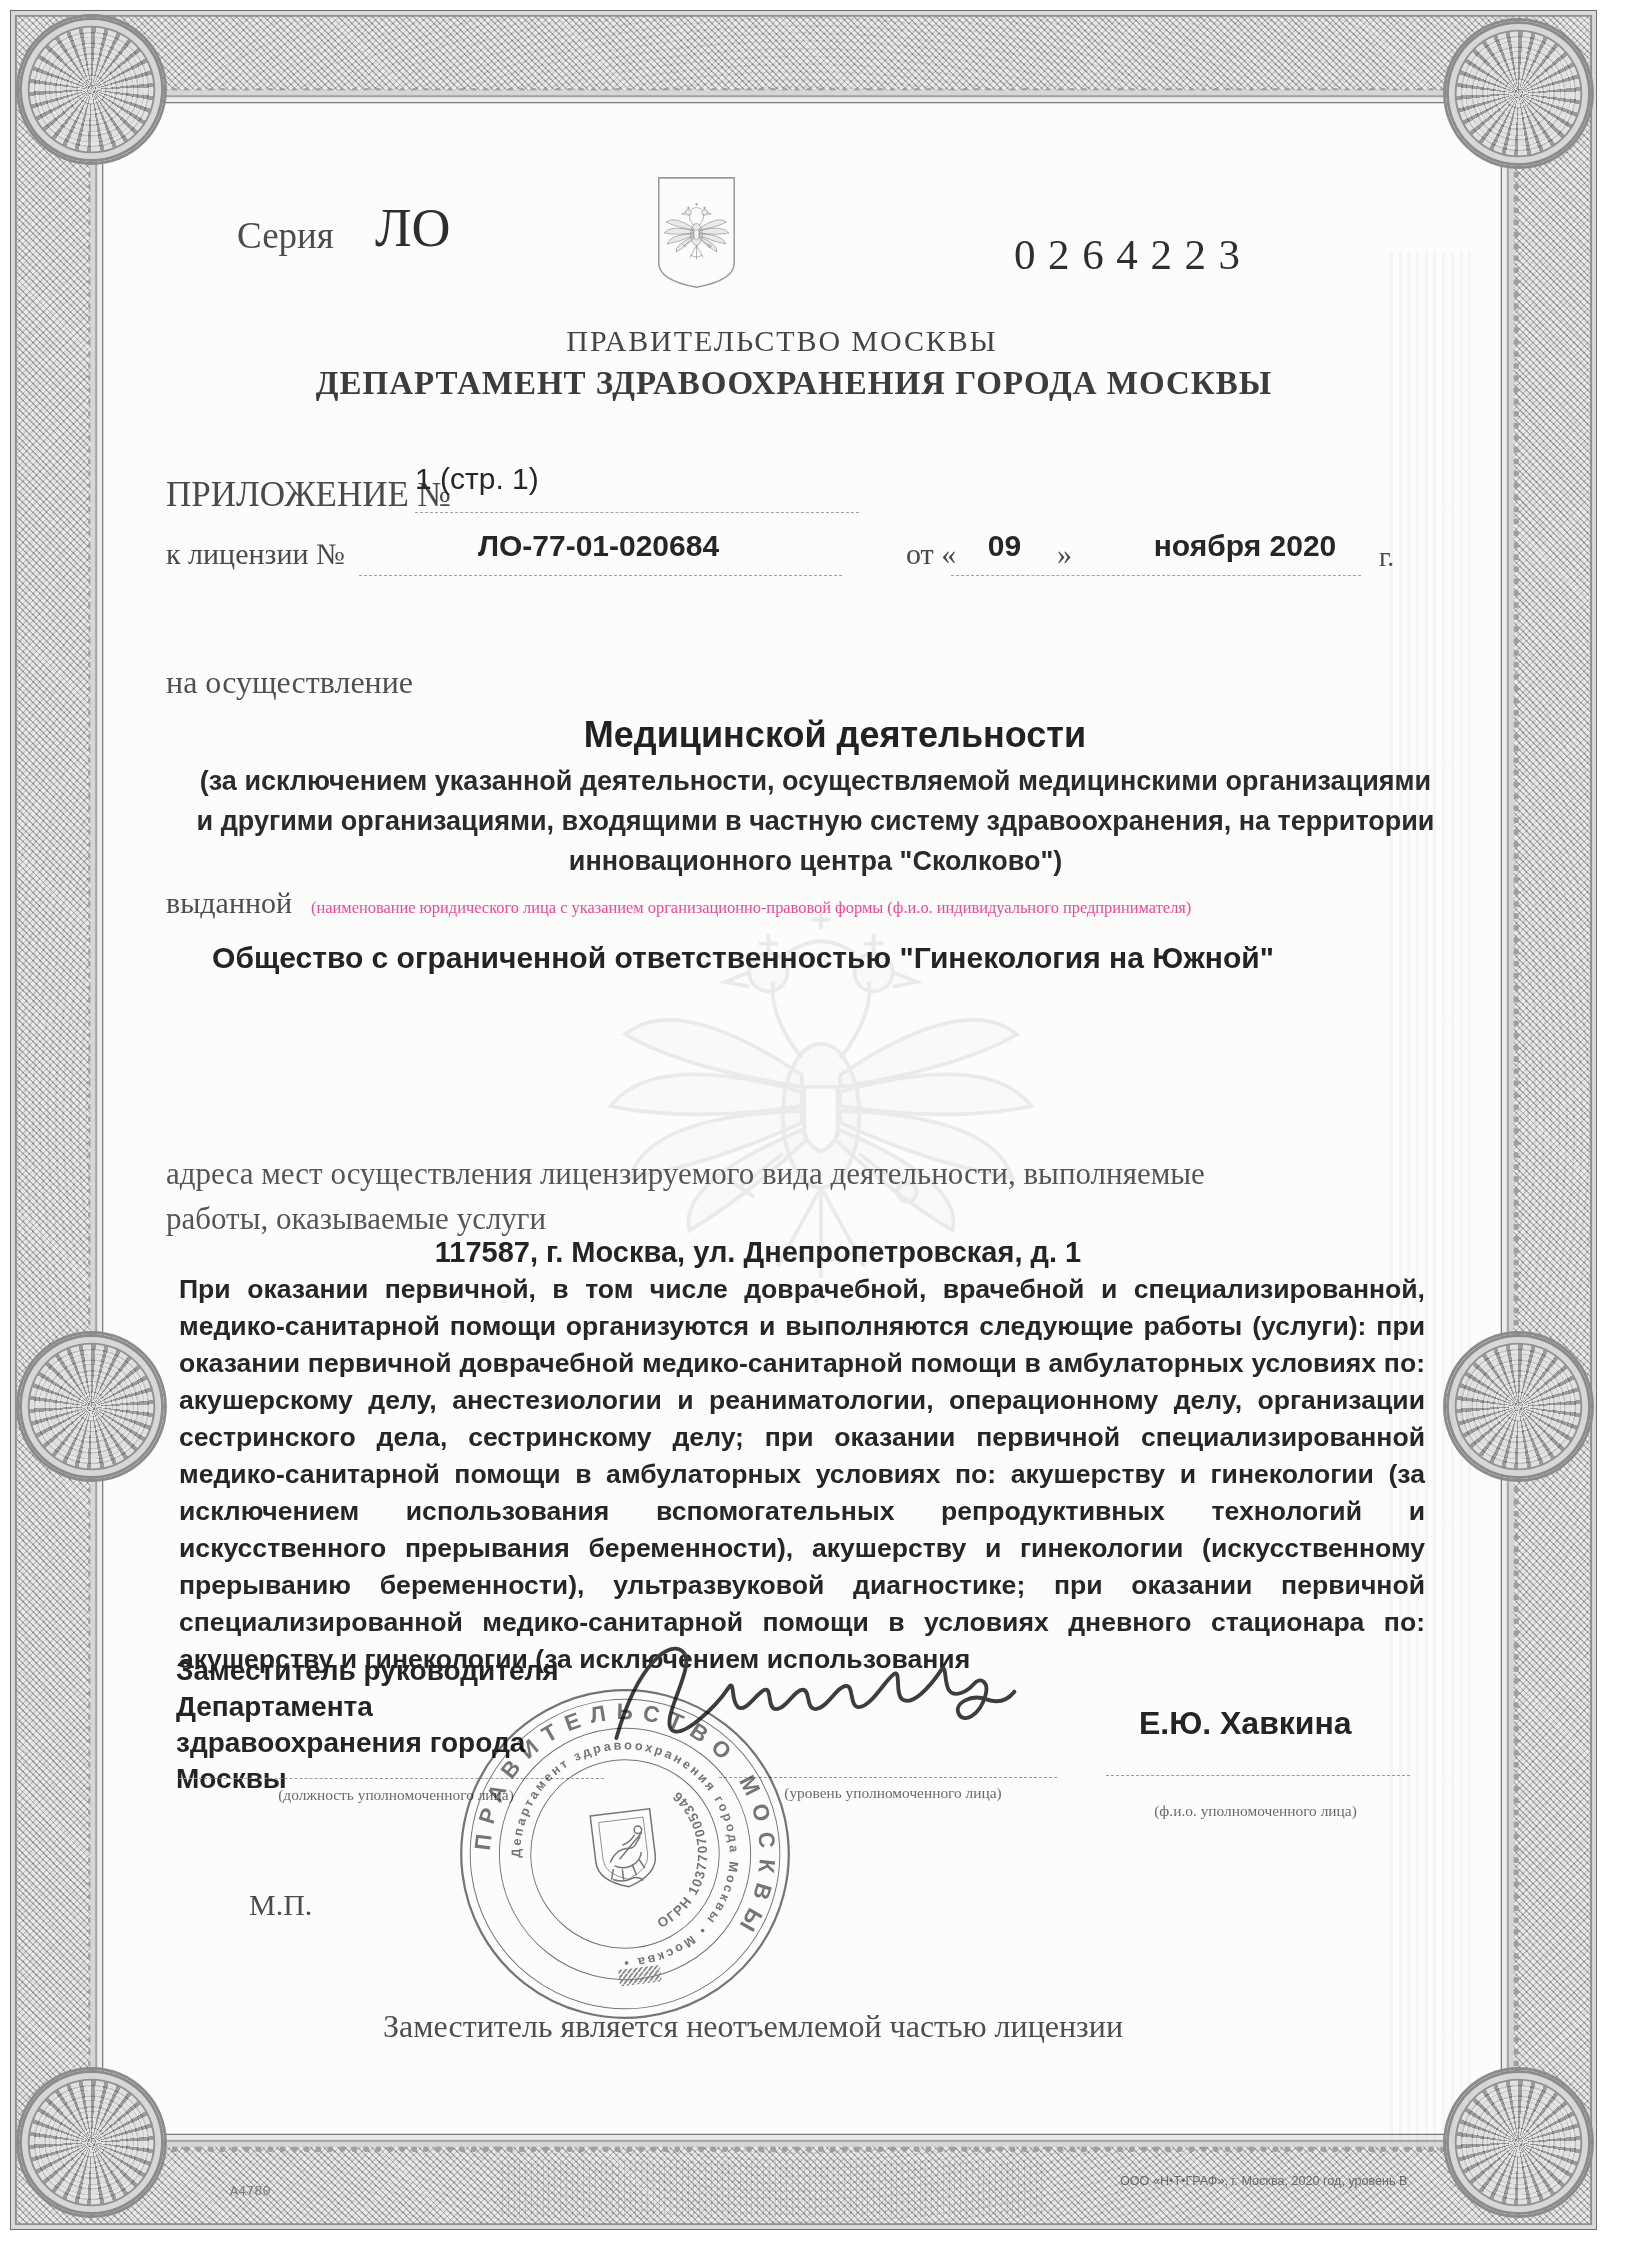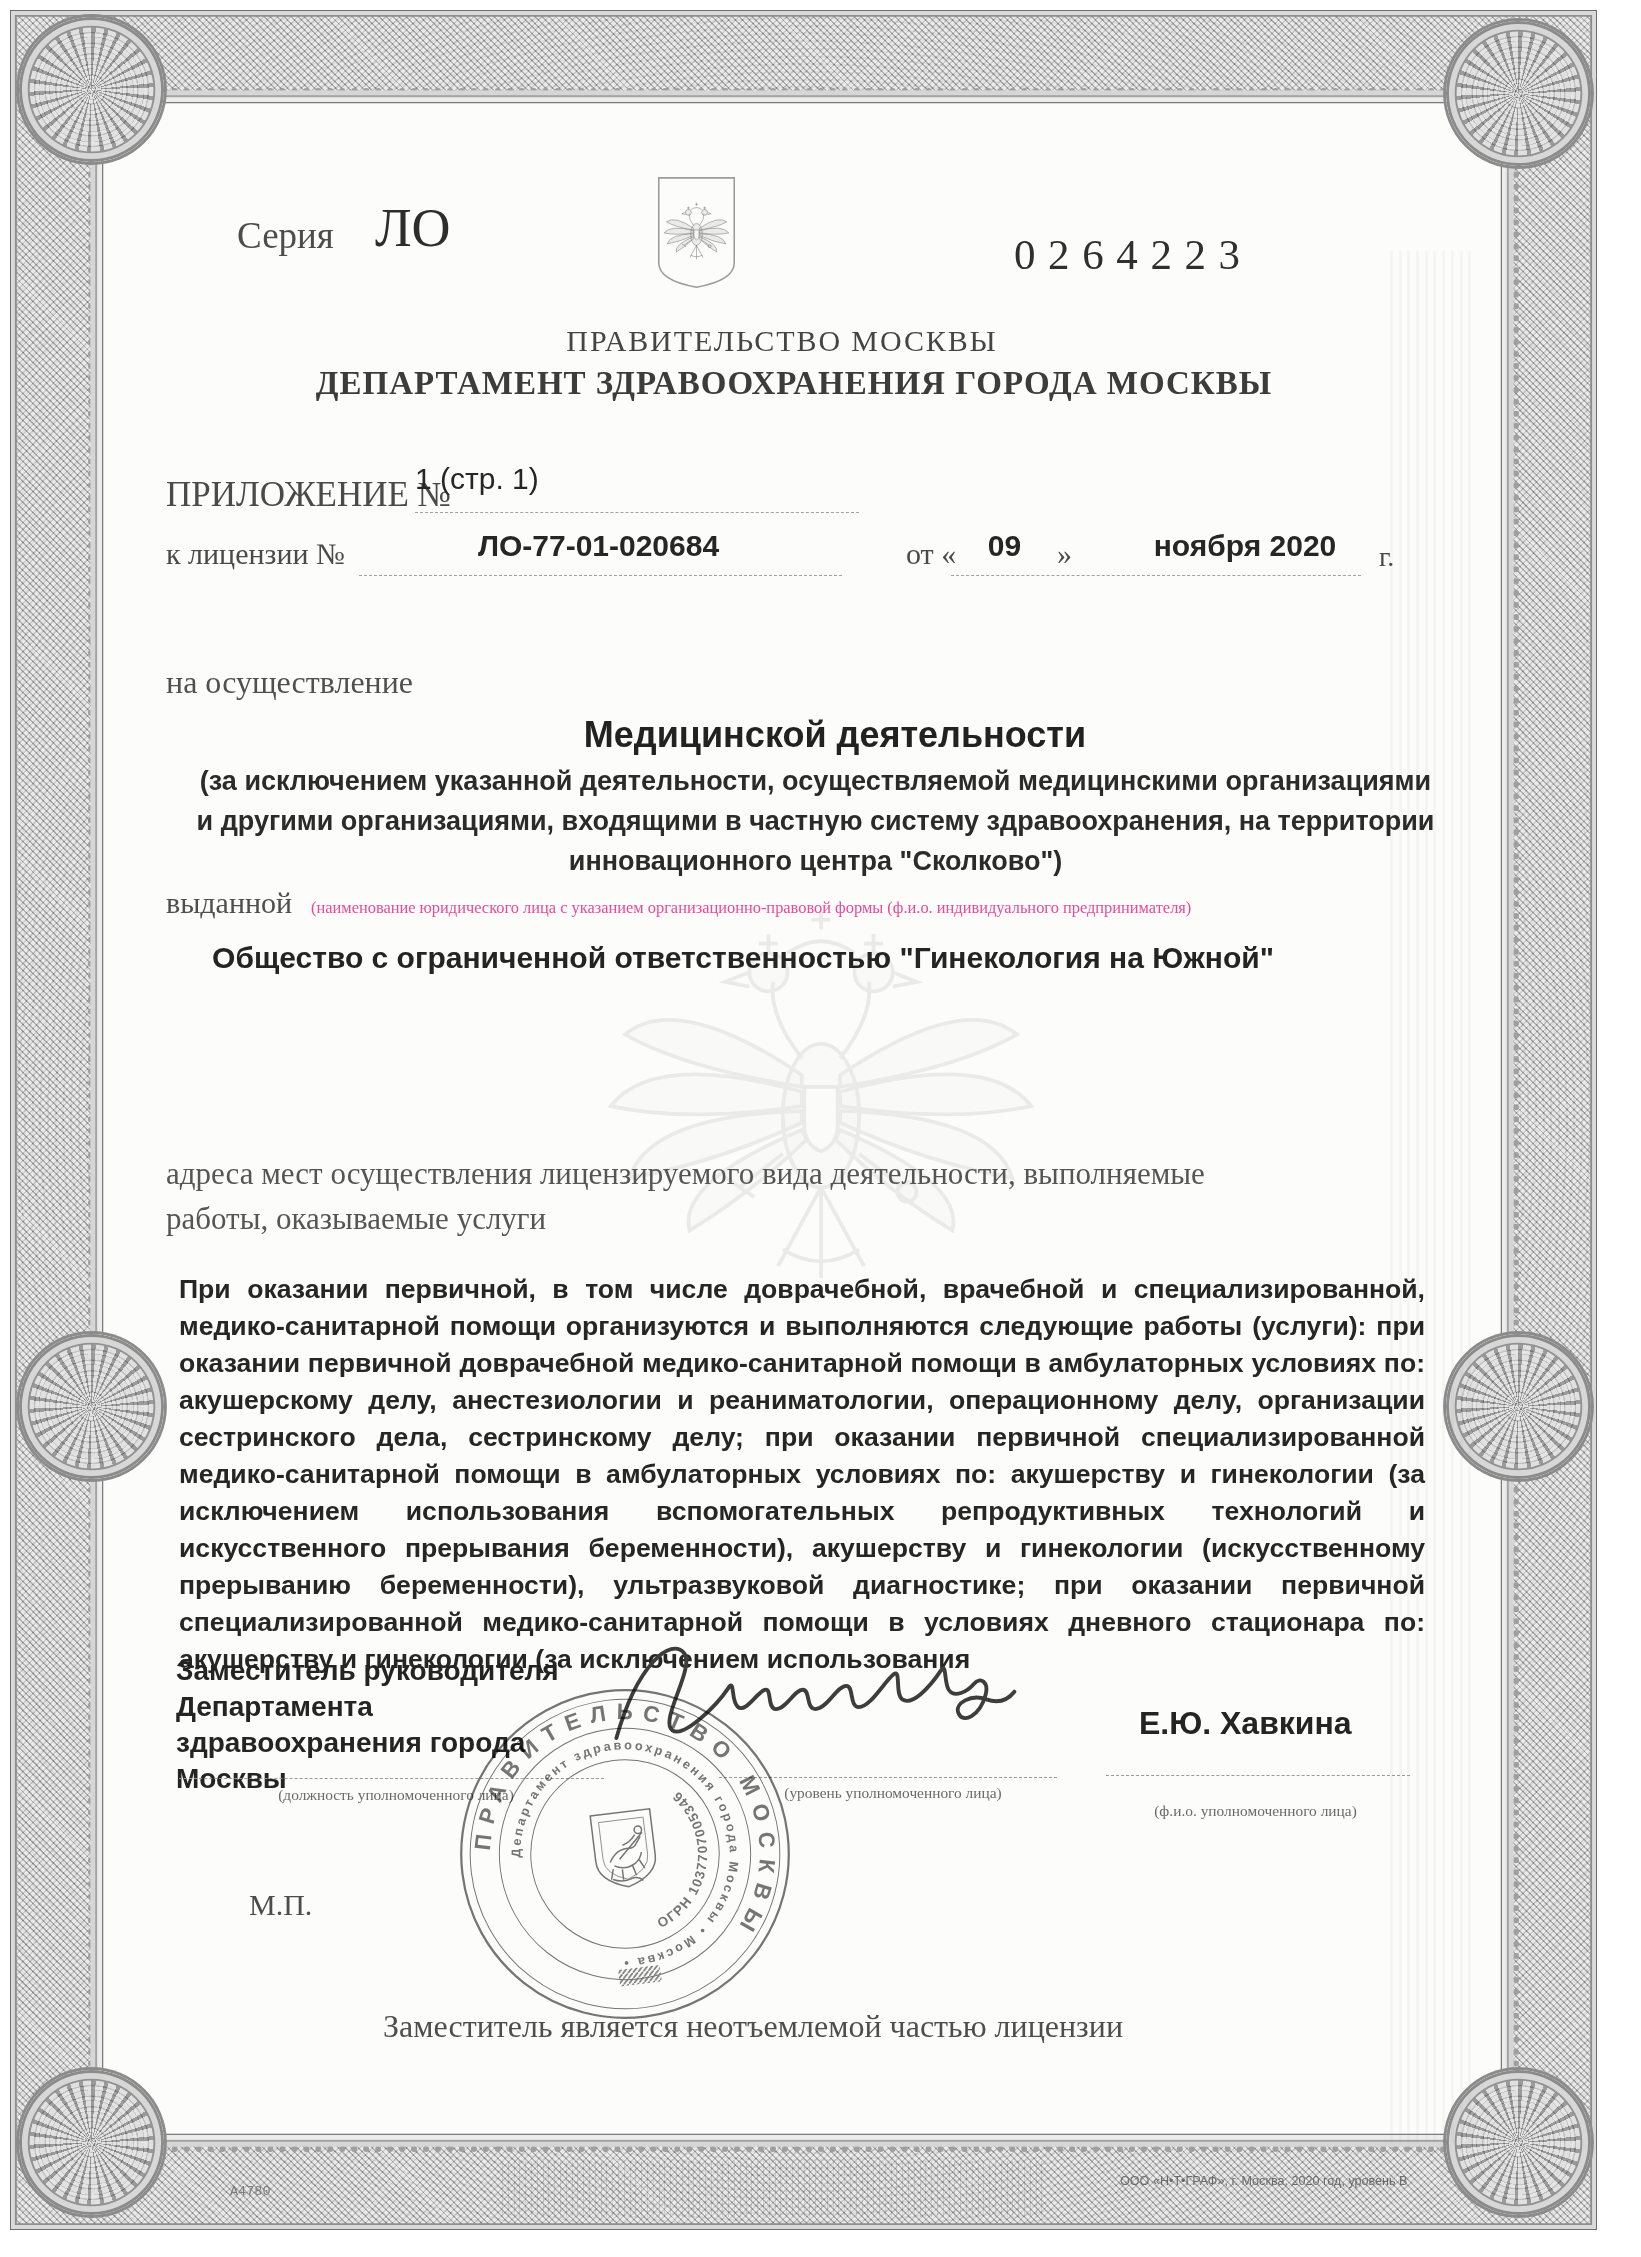--- a/index.html
+++ b/index.html
@@ -182,20 +182,21 @@
 
   <div class="abs serif activity-intro">на осуществление</div>
   <div class="abs sans activity-title">Медицинской деятельности</div>
   <div class="abs sans activity-subtitle">(за исключением указанной деятельности, осуществляемой медицинскими организациями и другими организациями, входящими в частную систему здравоохранения, на территории инновационного центра "Сколково")</div>
 
   <div class="abs serif issued-label">выданной</div>
   <div class="abs serif issued-note">(наименование юридического лица с указанием организационно-правовой формы  (ф.и.о. индивидуального предпринимателя)</div>
   <div class="abs sans org-name">Общество с ограниченной ответственностью "Гинекология на Южной"</div>
 
   <div class="abs serif addr-label">адреса мест осуществления лицензируемого вида деятельности, выполняемые работы, оказываемые услуги</div>
+  <div class="abs sans addr-value">117587, г. Москва, ул. Днепропетровская, д. 1</div>
 
   <div class="abs sans works">При оказании первичной, в том числе доврачебной, врачебной и специализированной, медико-санитарной помощи организуются и выполняются следующие работы (услуги): при оказании первичной доврачебной медико-санитарной помощи в амбулаторных условиях по: акушерскому делу, анестезиологии и реаниматологии, операционному делу, организации сестринского дела, сестринскому делу; при оказании первичной специализированной медико-санитарной помощи в амбулаторных условиях по: акушерству и гинекологии (за исключением использования вспомогательных репродуктивных технологий и искусственного прерывания беременности), акушерству и гинекологии (искусственному прерыванию беременности), ультразвуковой диагностике; при оказании первичной специализированной медико-санитарной помощи в условиях дневного стационара по: акушерству и гинекологии (за исключением использования</div>
 
   <div class="abs sans sign-position">Заместитель руководителя Департамента здравоохранения города Москвы</div>
   <svg class="abs signature-svg" viewBox="0 0 500 150">
     <path d="M 18 118 C 40 40 75 14 88 30 C 100 45 62 100 76 110 C 88 118 122 84 134 66 C 141 56 136 80 144 86 C 152 92 164 70 172 68 C 179 66 174 88 183 88 C 194 88 202 68 211 68 C 219 68 214 88 224 88 C 236 88 246 64 256 64 C 264 64 259 86 269 86 C 281 86 295 60 305 52 C 313 46 306 72 314 78 C 324 85 342 66 354 48 C 360 39 357 60 362 68 C 368 77 381 70 388 62 C 395 54 404 60 400 74 C 394 95 377 104 372 92 C 368 82 385 72 401 78 C 412 82 422 80 430 70" fill="none" stroke="#3d3d3d" stroke-width="4" stroke-linecap="round"></path>
   </svg>
   <div class="abs sig-line-left"></div>
   <div class="abs sig-line-mid"></div>
   <div class="abs sig-line-right"></div>

